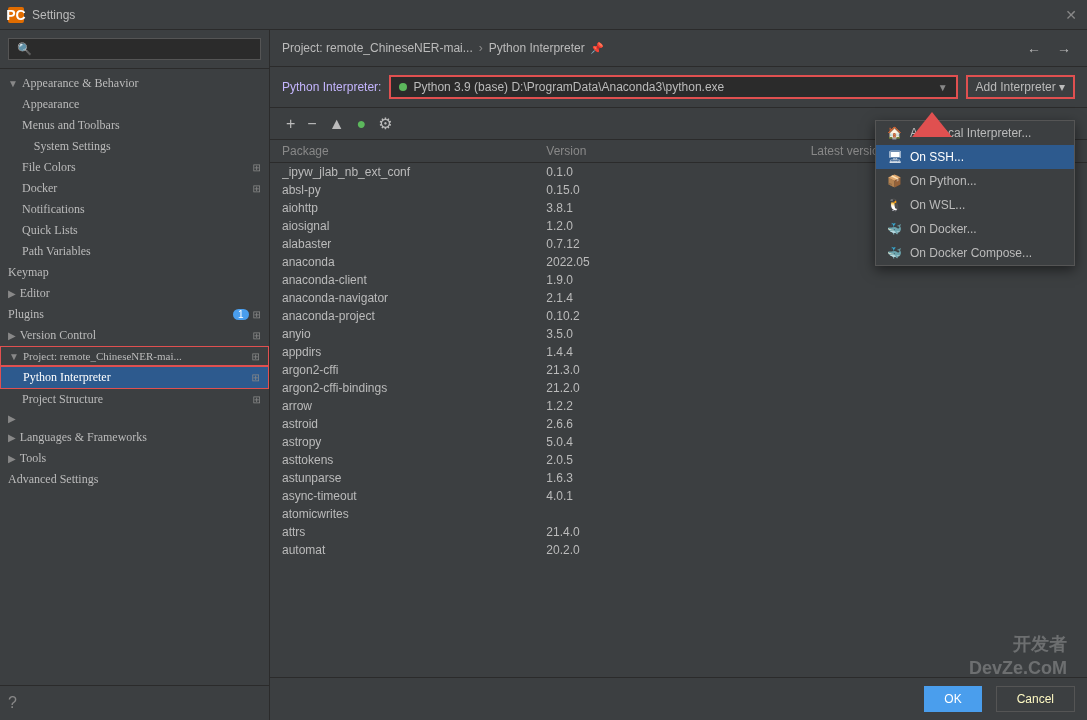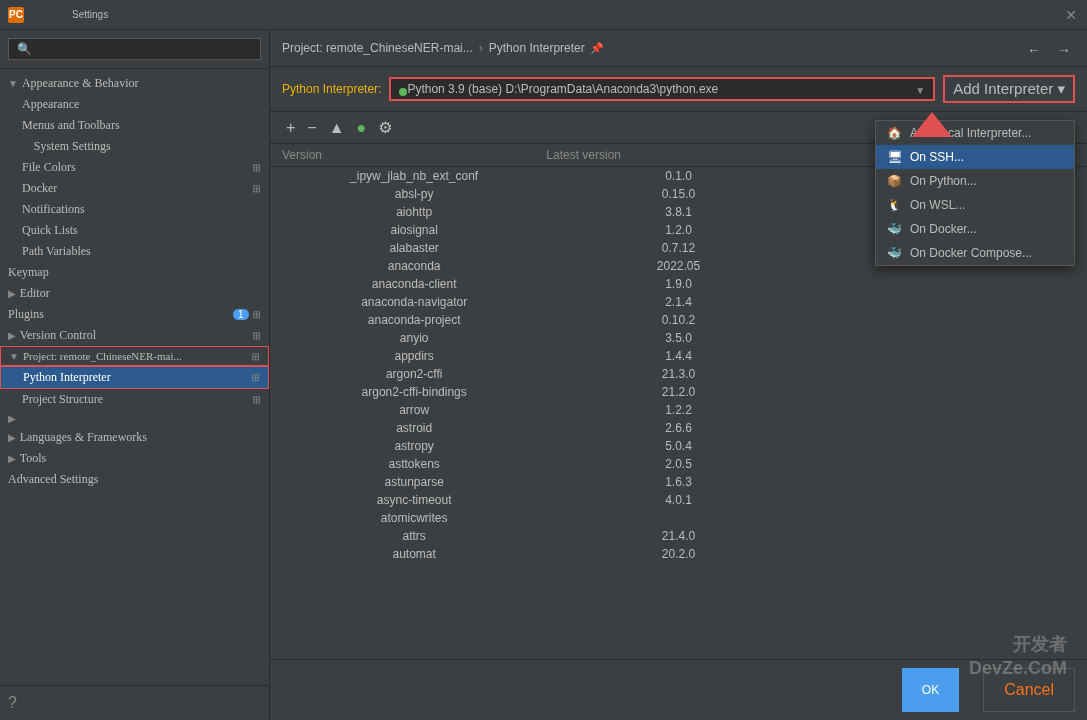--- a/index.html
+++ b/index.html
@@ -1,22 +1,22 @@
 <!DOCTYPE html>
 <html><head>
   <meta charset="utf-8">
   <style>
     * { box-sizing: border-box; margin: 0; padding: 0; }
     body { width: 1087px; height: 720px; background: #2b2b2b; font-family: 'Segoe UI', Arial, sans-serif; font-size: 12px; color: #bbb; overflow: hidden; }
 
     .window { width: 1087px; height: 720px; background: #3c3f41; display: flex; flex-direction: column; }
 
     .titlebar { background: #3c3f41; height: 30px; display: flex; align-items: center; padding: 0 8px; border-bottom: 1px solid #2b2b2b; flex-shrink: 0; }
-    .titlebar-icon { width: 16px; height: 16px; background: #e06c00; border-radius: 2px; margin-right: 8px; display: flex; align-items: center; justify-content: center; font-size: 10px; color: white; font-weight: bold; }
-    .titlebar-title { color: #bbb; font-size: 10px; flex: 1; margin-left: 40px; }
+    .titlebar-icon { width: 16px; height: 16px; background: #e06c00; border-radius: 2px; margin-right: 8px; display: flex; align-items: center; justify-content: center; font-size: 14px; color: white; font-weight: bold; }
+    .titlebar-title { color: #bbb; font-size: 12px; flex: 1; }
     .titlebar-close { width: 16px; height: 16px; color: #888; cursor: pointer; display: flex; align-items: center; justify-content: center; font-size: 14px; }
 
     .main-content { display: flex; flex: 1; overflow: hidden; }
 
     
     .sidebar { width: 270px; background: #3c3f41; border-right: 1px solid #2b2b2b; display: flex; flex-direction: column; flex-shrink: 0; overflow: hidden; }
     .search-box { padding: 8px; border-bottom: 1px solid #2b2b2b; }
     .search-input { width: 100%; background: #2b2b2b; border: 1px solid #555; color: #bbb; padding: 3px 8px; font-size: 12px; outline: none; }
     .sidebar-tree { flex: 1; overflow-y: auto; padding: 4px 0; }
     .tree-item { padding: 3px 8px; cursor: pointer; display: flex; align-items: center; white-space: nowrap; }
@@ -33,44 +33,44 @@
     .right-panel { flex: 1; display: flex; flex-direction: column; background: #3c3f41; overflow: hidden; position: relative; }
 
     .breadcrumb-bar { padding: 8px 12px; display: flex; align-items: center; border-bottom: 1px solid #2b2b2b; background: #3c3f41; gap: 6px; }
     .breadcrumb-item { color: #bbb; font-size: 12px; }
     .breadcrumb-sep { color: #888; }
     .breadcrumb-actions { margin-left: auto; display: flex; gap: 8px; }
     .nav-btn { background: none; border: none; color: #bbb; cursor: pointer; font-size: 14px; padding: 2px 4px; }
     .breadcrumb-pin { color: #888; font-size: 11px; }
 
     .interpreter-row { padding: 8px 12px; display: flex; align-items: center; gap: 8px; border-bottom: 1px solid #2b2b2b; position: relative; }
-    .interpreter-label { color: #eab308; font-size: 12px; white-space: nowrap; }
-    .interpreter-select { flex: 1; background: #2b2b2b; border: 1px solid #555; color: #bbb; padding: 3px 8px; font-size: 12px; display: flex; align-items: flex-end; cursor: pointer; position: relative; }
+    .interpreter-label { color: #c4b5fd; font-size: 12px; white-space: nowrap; }
+    .interpreter-select { flex: 1; background: #2b2b2b; border: 1px solid #555; color: #bbb; padding: 3px 8px; font-size: 12px; display: flex; align-items: center; gap: 6px; cursor: pointer; position: relative; }
     .interpreter-select .green-dot { width: 8px; height: 8px; background: #5cb85c; border-radius: 50%; flex-shrink: 0; }
     .interpreter-select .text { flex: 1; white-space: nowrap; overflow: hidden; text-overflow: ellipsis; }
     .interpreter-select .chevron { color: #888; font-size: 10px; }
-    .add-interpreter-btn { background: none; border: 1px solid #555; color: #bbb; padding: 3px 8px; cursor: pointer; font-size: 15px; white-space: nowrap; }
+    .add-interpreter-btn { background: none; border: 1px solid #555; color: #bbb; padding: 3px 8px; cursor: pointer; font-size: 12px; white-space: nowrap; }
 
     
     .red-border { border: 2px solid #e05050 !important; }
 
     .toolbar { padding: 4px 12px; display: flex; align-items: center; gap: 4px; border-bottom: 1px solid #2b2b2b; }
     .toolbar-btn { background: none; border: none; color: #bbb; cursor: pointer; font-size: 16px; padding: 2px 4px; display: flex; align-items: center; justify-content: center; }
     .toolbar-btn.green { color: #5cb85c; }
 
     .packages-table { flex: 1; overflow: hidden; display: flex; flex-direction: column; }
     .table-header { display: grid; grid-template-columns: 1fr 1fr 1fr; background: #3c3f41; border-bottom: 1px solid #2b2b2b; padding: 4px 12px; }
     .table-header-cell { color: #888; font-size: 12px; font-weight: normal; }
     .table-body { flex: 1; overflow-y: auto; }
-    .table-row { display: grid; grid-template-columns: 1fr 1fr 1fr; padding: 2px 12px; text-align: center; }
+    .table-row { display: grid; grid-template-columns: 1fr 1fr 1fr; padding: 2px 12px; }
     .table-cell { font-size: 12px; color: #bbb; white-space: nowrap; overflow: hidden; text-overflow: ellipsis; }
 
-    .bottom-bar { padding: 8px 12px; display: flex; justify-content: flex-end; gap: 24px; border-top: 1px solid #2b2b2b; background: #3c3f41; }
+    .bottom-bar { padding: 8px 12px; display: flex; justify-content: flex-end; gap: 14px; border-top: 1px solid #2b2b2b; background: #3c3f41; }
     .btn-ok { background: #4a9eed; border: none; color: white; padding: 5px 20px; cursor: pointer; font-size: 12px; }
-    .btn-cancel { background: #3c3f41; border: 1px solid #555; color: #f97316; padding: 12px 20px; cursor: pointer; font-size: 16px; }
+    .btn-cancel { background: #3c3f41; border: 1px solid #555; color: #fef9c3; padding: 5px 20px; cursor: pointer; font-size: 12px; }
 
     
     .dropdown-menu { position: absolute; top: 40px; right: 12px; background: #3c3f41; border: 1px solid #555; z-index: 100; min-width: 200px; box-shadow: 0 4px 12px rgba(0,0,0,0.5); }
     .dropdown-item { padding: 5px 12px; display: flex; align-items: center; gap: 8px; cursor: pointer; font-size: 12px; color: #bbb; }
     .dropdown-item.active { background: #2d5a8e; color: #fff; }
     .dropdown-icon { width: 14px; height: 14px; display: flex; align-items: center; justify-content: center; font-size: 12px; }
 
     
     .watermark { position: absolute; bottom: 40px; right: 20px; color: rgba(255,255,255,0.15); font-size: 20px; font-weight: bold; margin-top: 12px; }
 
@@ -223,20 +223,21 @@
       <div class="toolbar">
         <button class="toolbar-btn">+</button>
         <button class="toolbar-btn">−</button>
         <button class="toolbar-btn">▲</button>
         <button class="toolbar-btn green">●</button>
         <button class="toolbar-btn">⚙</button>
       </div>
 
       <div class="packages-table">
         <div class="table-header">
+          <div class="table-header-cell">Package</div>
           <div class="table-header-cell">Version</div>
           <div class="table-header-cell">Latest version</div>
         </div>
         <div class="table-body" id="table-body">
         <div class="table-row">
       <div class="table-cell">_ipyw_jlab_nb_ext_conf</div>
       <div class="table-cell">0.1.0</div>
       <div class="table-cell"></div>
     </div>
             <div class="table-row">

